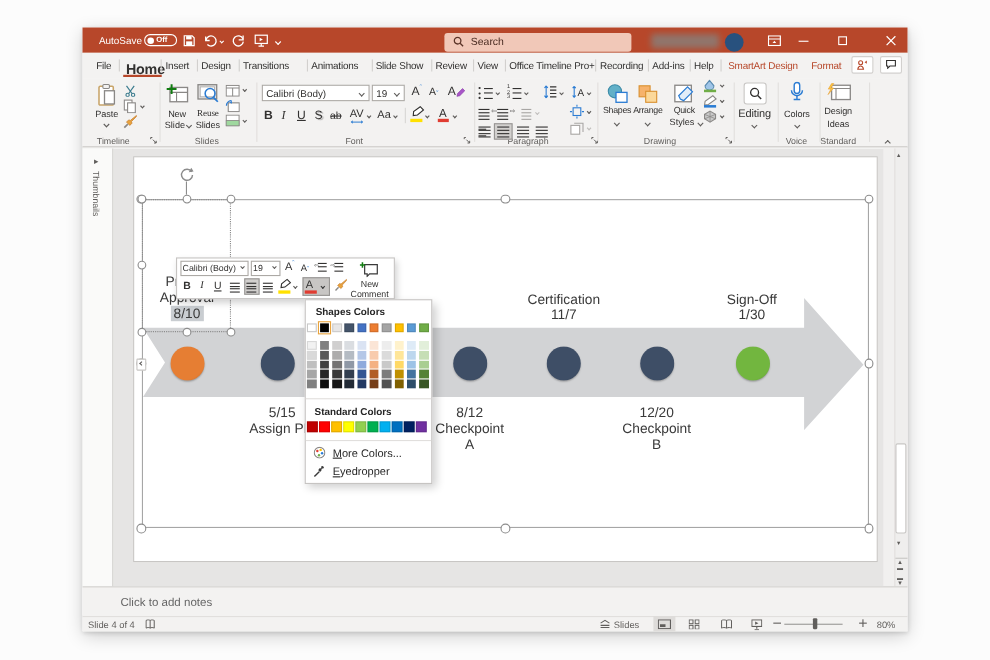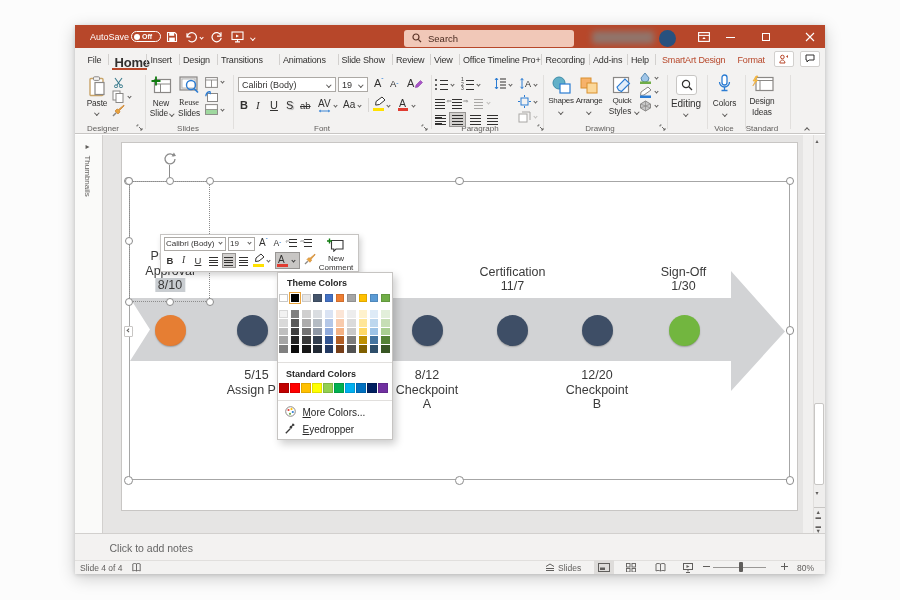--- a/index.html
+++ b/index.html
@@ -92,21 +92,21 @@
   </svg>
 <div class="abs" style="left:75px;top:71px;width:750px;height:63px;background:#F3F2F1;border-bottom:1px solid #C8C6C4;"></div>
 <div class="abs" style="left:144.5px;top:75px;width:1px;height:54px;background:#E1DFDD;"></div>
 <div class="abs" style="left:232.5px;top:75px;width:1px;height:54px;background:#E1DFDD;"></div>
 <div class="abs" style="left:430.5px;top:75px;width:1px;height:54px;background:#E1DFDD;"></div>
 <div class="abs" style="left:543px;top:75px;width:1px;height:54px;background:#E1DFDD;"></div>
 <div class="abs" style="left:667px;top:75px;width:1px;height:54px;background:#E1DFDD;"></div>
 <div class="abs" style="left:706.5px;top:75px;width:1px;height:54px;background:#E1DFDD;"></div>
 <div class="abs" style="left:744.5px;top:75px;width:1px;height:54px;background:#E1DFDD;"></div>
 <div class="abs" style="left:790px;top:75px;width:1px;height:54px;background:#E1DFDD;"></div>
-<div class="t" style="left:103px;top:123.5px;font-size:8px;color:#605E5C;transform:translateX(-50%);">Designer</div>
+<div class="t" style="left:103px;top:123.5px;font-size:8px;color:#605E5C;transform:translateX(-50%);">Timeline</div>
 <div class="t" style="left:188px;top:123.5px;font-size:8px;color:#605E5C;transform:translateX(-50%);">Slides</div>
 <div class="t" style="left:322px;top:123.5px;font-size:8px;color:#605E5C;transform:translateX(-50%);">Font</div>
 <div class="t" style="left:480px;top:123.5px;font-size:8px;color:#605E5C;transform:translateX(-50%);">Paragraph</div>
 <div class="t" style="left:600px;top:123.5px;font-size:8px;color:#605E5C;transform:translateX(-50%);">Drawing</div>
 <div class="t" style="left:724px;top:123.5px;font-size:8px;color:#605E5C;transform:translateX(-50%);">Voice</div>
 <div class="t" style="left:762px;top:123.5px;font-size:8px;color:#605E5C;transform:translateX(-50%);">Standard</div>
 <svg class="abs" style="left:136px;top:124px" width="7" height="7" viewBox="0 0 7 7">
     <path d="M1 1v1.5M1 1h1.5M3 3l3 3M6 6v-2M6 6H4" stroke="#605E5C" stroke-width="0.9" fill="none"></path>
   </svg>
 <svg class="abs" style="left:421px;top:124px" width="7" height="7" viewBox="0 0 7 7">
@@ -427,21 +427,21 @@
     <path d="M11 1L6 5.2 4.7 4.7 3 6.5l2.8 2.8 1.8-1.7-0.5-1.4L11 2z" fill="#E8A33D" stroke="#C87F2F" stroke-width="0.6"></path>
     <path d="M3.8 8.2L1 11" stroke="#8a8886" stroke-width="1.3"></path>
   </svg>
 <svg class="abs" style="left:327px;top:238px" width="17" height="14" viewBox="0 0 17 14">
     <path d="M4.5 2.5h11.5v8.5H9l-2.2 2.2v-2.2H4.5z" fill="#fff" stroke="#3a3a3a" stroke-width="1.1"></path>
     <path d="M2.5 0.5v5M0 3h5" stroke="#107C10" stroke-width="1.4"></path>
   </svg>
 <div class="t" style="left:336px;top:254px;font-size:8px;color:#323130;transform:translateX(-50%);">New</div>
 <div class="t" style="left:336px;top:263px;font-size:8px;color:#323130;transform:translateX(-50%);">Comment</div>
 <div class="abs" style="left:276.5px;top:272px;width:116px;height:168px;background:#fff;border:1px solid #C6C4C2;box-shadow:3px 4px 8px rgba(0,0,0,0.2);"></div>
-<div class="t" style="left:287px;top:277.5px;font-size:9px;font-weight:bold;color:#262626;">Theme Colors</div>
+<div class="t" style="left:287px;top:277.5px;font-size:9px;font-weight:bold;color:#262626;">Shapes Colors</div>
 <div style="position:absolute;left:279.4px;top:293.5px;width:8.6px;height:8.6px;background:#FFFFFF;border:1px solid #C8C8C8;box-sizing:border-box;"></div>
 <div style="position:absolute;left:290.7px;top:293.5px;width:8.6px;height:8.6px;background:#000000;border:1px solid rgba(0,0,0,0.12);box-sizing:border-box; outline:1.6px solid #E8A33D; outline-offset:1px;"></div>
 <div style="position:absolute;left:302.0px;top:293.5px;width:8.6px;height:8.6px;background:#E7E6E6;border:1px solid rgba(0,0,0,0.12);box-sizing:border-box;"></div>
 <div style="position:absolute;left:313.3px;top:293.5px;width:8.6px;height:8.6px;background:#44546A;border:1px solid rgba(0,0,0,0.12);box-sizing:border-box;"></div>
 <div style="position:absolute;left:324.6px;top:293.5px;width:8.6px;height:8.6px;background:#4472C4;border:1px solid rgba(0,0,0,0.12);box-sizing:border-box;"></div>
 <div style="position:absolute;left:335.9px;top:293.5px;width:8.6px;height:8.6px;background:#ED7D31;border:1px solid rgba(0,0,0,0.12);box-sizing:border-box;"></div>
 <div style="position:absolute;left:347.2px;top:293.5px;width:8.6px;height:8.6px;background:#A5A5A5;border:1px solid rgba(0,0,0,0.12);box-sizing:border-box;"></div>
 <div style="position:absolute;left:358.5px;top:293.5px;width:8.6px;height:8.6px;background:#FFC000;border:1px solid rgba(0,0,0,0.12);box-sizing:border-box;"></div>
 <div style="position:absolute;left:369.8px;top:293.5px;width:8.6px;height:8.6px;background:#5B9BD5;border:1px solid rgba(0,0,0,0.12);box-sizing:border-box;"></div>
 <div style="position:absolute;left:381.1px;top:293.5px;width:8.6px;height:8.6px;background:#70AD47;border:1px solid rgba(0,0,0,0.12);box-sizing:border-box;"></div>

